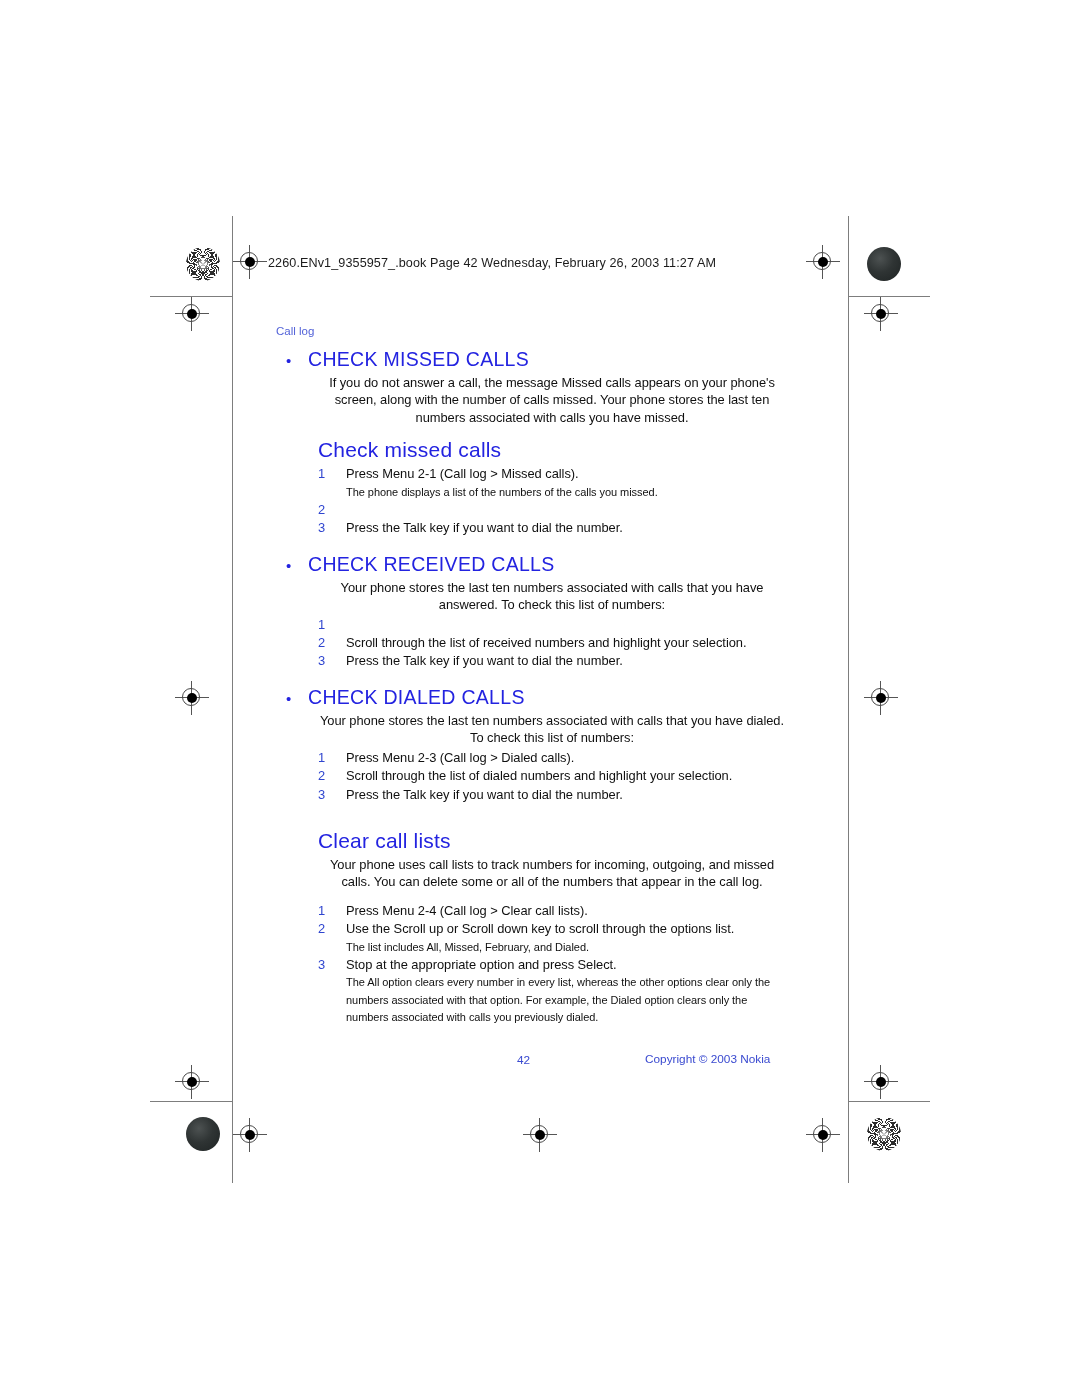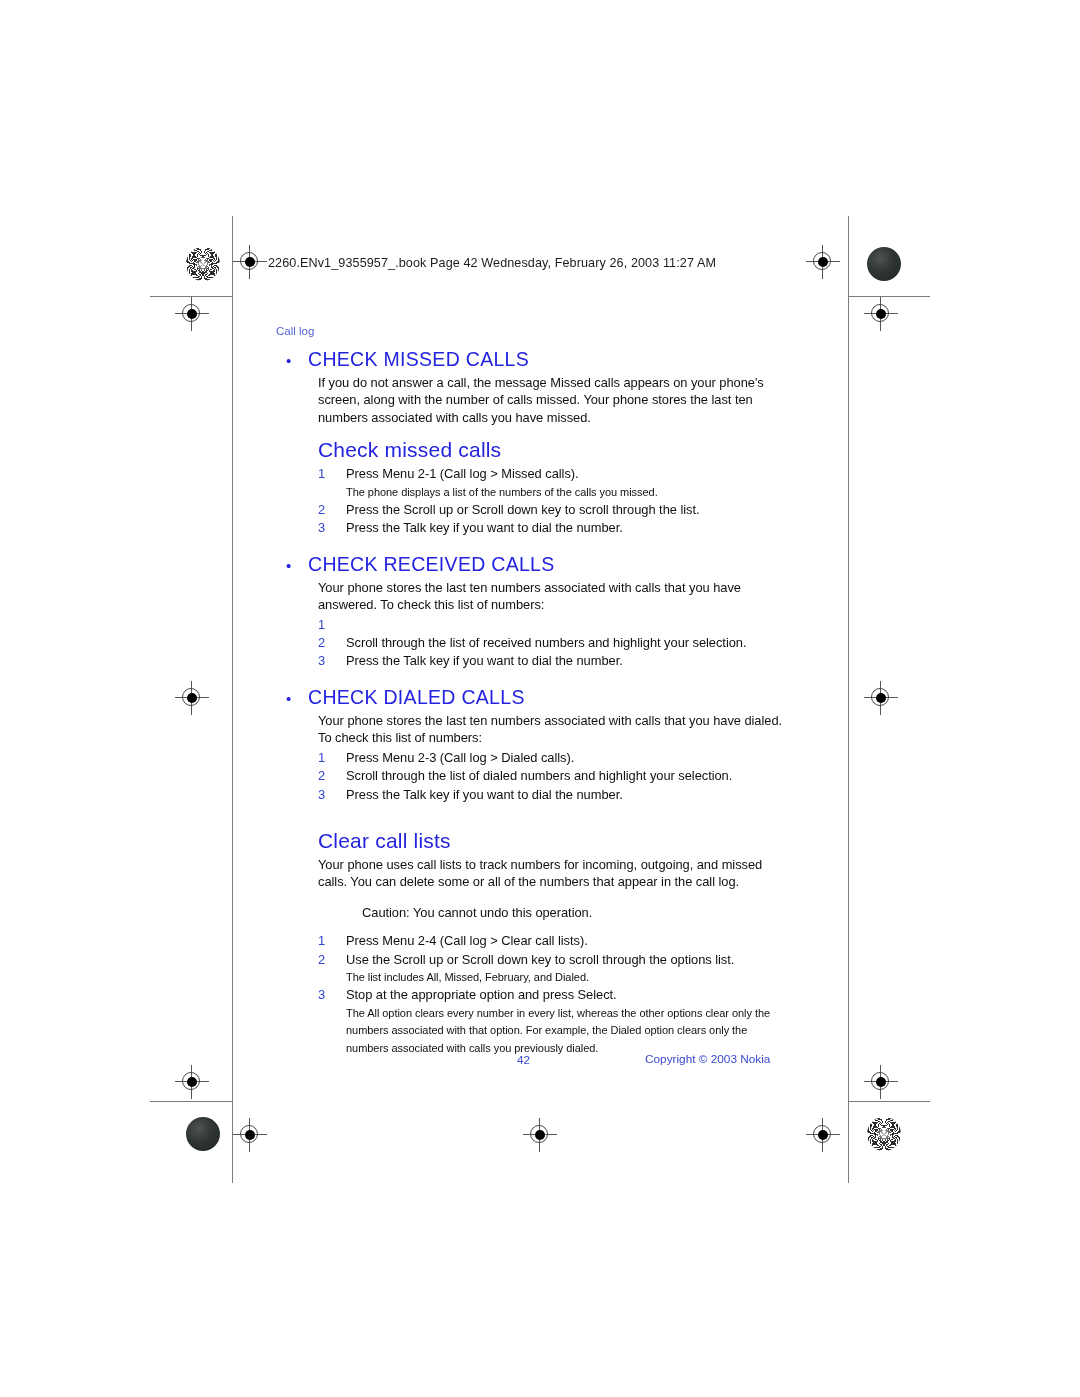--- a/index.html
+++ b/index.html
@@ -134,20 +134,21 @@
     letter-spacing: 0.2px;
     margin: 12px 0 3px 32px;
   }
 
   .body-p {
     font-size: 12.9px;
     color: #101010;
     line-height: 17.4px;
     margin: 0 0 0 32px;
     letter-spacing: -0.05px;
+    text-align: center;
   }
 
   .gap-s { height: 9px; }
   .gap-m { height: 15px; }
 
   ol.steps {
     list-style: none;
     margin: 2px 0 0 0;
     padding: 0;
   }
@@ -314,21 +315,20 @@
     <ol class="steps">
       <li class="step">
         <span class="num">1</span>
         <span class="txt">Press Menu 2-1 (Call log &gt; Missed calls).</span>
       </li>
       <li>
         <div class="step-note">The phone displays a list of the numbers of the calls you missed.</div>
       </li>
       <li class="step">
         <span class="num">2</span>
-        <span class="txt">Press the Scroll up or Scroll down key to scroll through the list.</span>
       </li>
       <li class="step">
         <span class="num">3</span>
         <span class="txt">Press the Talk key if you want to dial the number.</span>
       </li>
     </ol>
   </div>
 
   <div class="gap-m"></div>
 
@@ -375,21 +375,20 @@
         <span class="txt">Press the Talk key if you want to dial the number.</span>
       </li>
     </ol>
   </div>
 
   <div class="gap-s"></div>
 
   <div>
     <div class="h2" style="margin-left:32px;margin-top:16px;">Clear call lists</div>
     <p class="body-p">Your phone uses call lists to track numbers for incoming, outgoing, and missed calls. You can delete some or all of the numbers that appear in the call log.</p>
-    <div class="caution">Caution: You cannot undo this operation.</div>
     <div class="gap-s"></div>
     <ol class="steps">
       <li class="step">
         <span class="num">1</span>
         <span class="txt">Press Menu 2-4 (Call log &gt; Clear call lists).</span>
       </li>
       <li class="step">
         <span class="num">2</span>
         <span class="txt">Use the Scroll up or Scroll down key to scroll through the options list.</span>
       </li>

